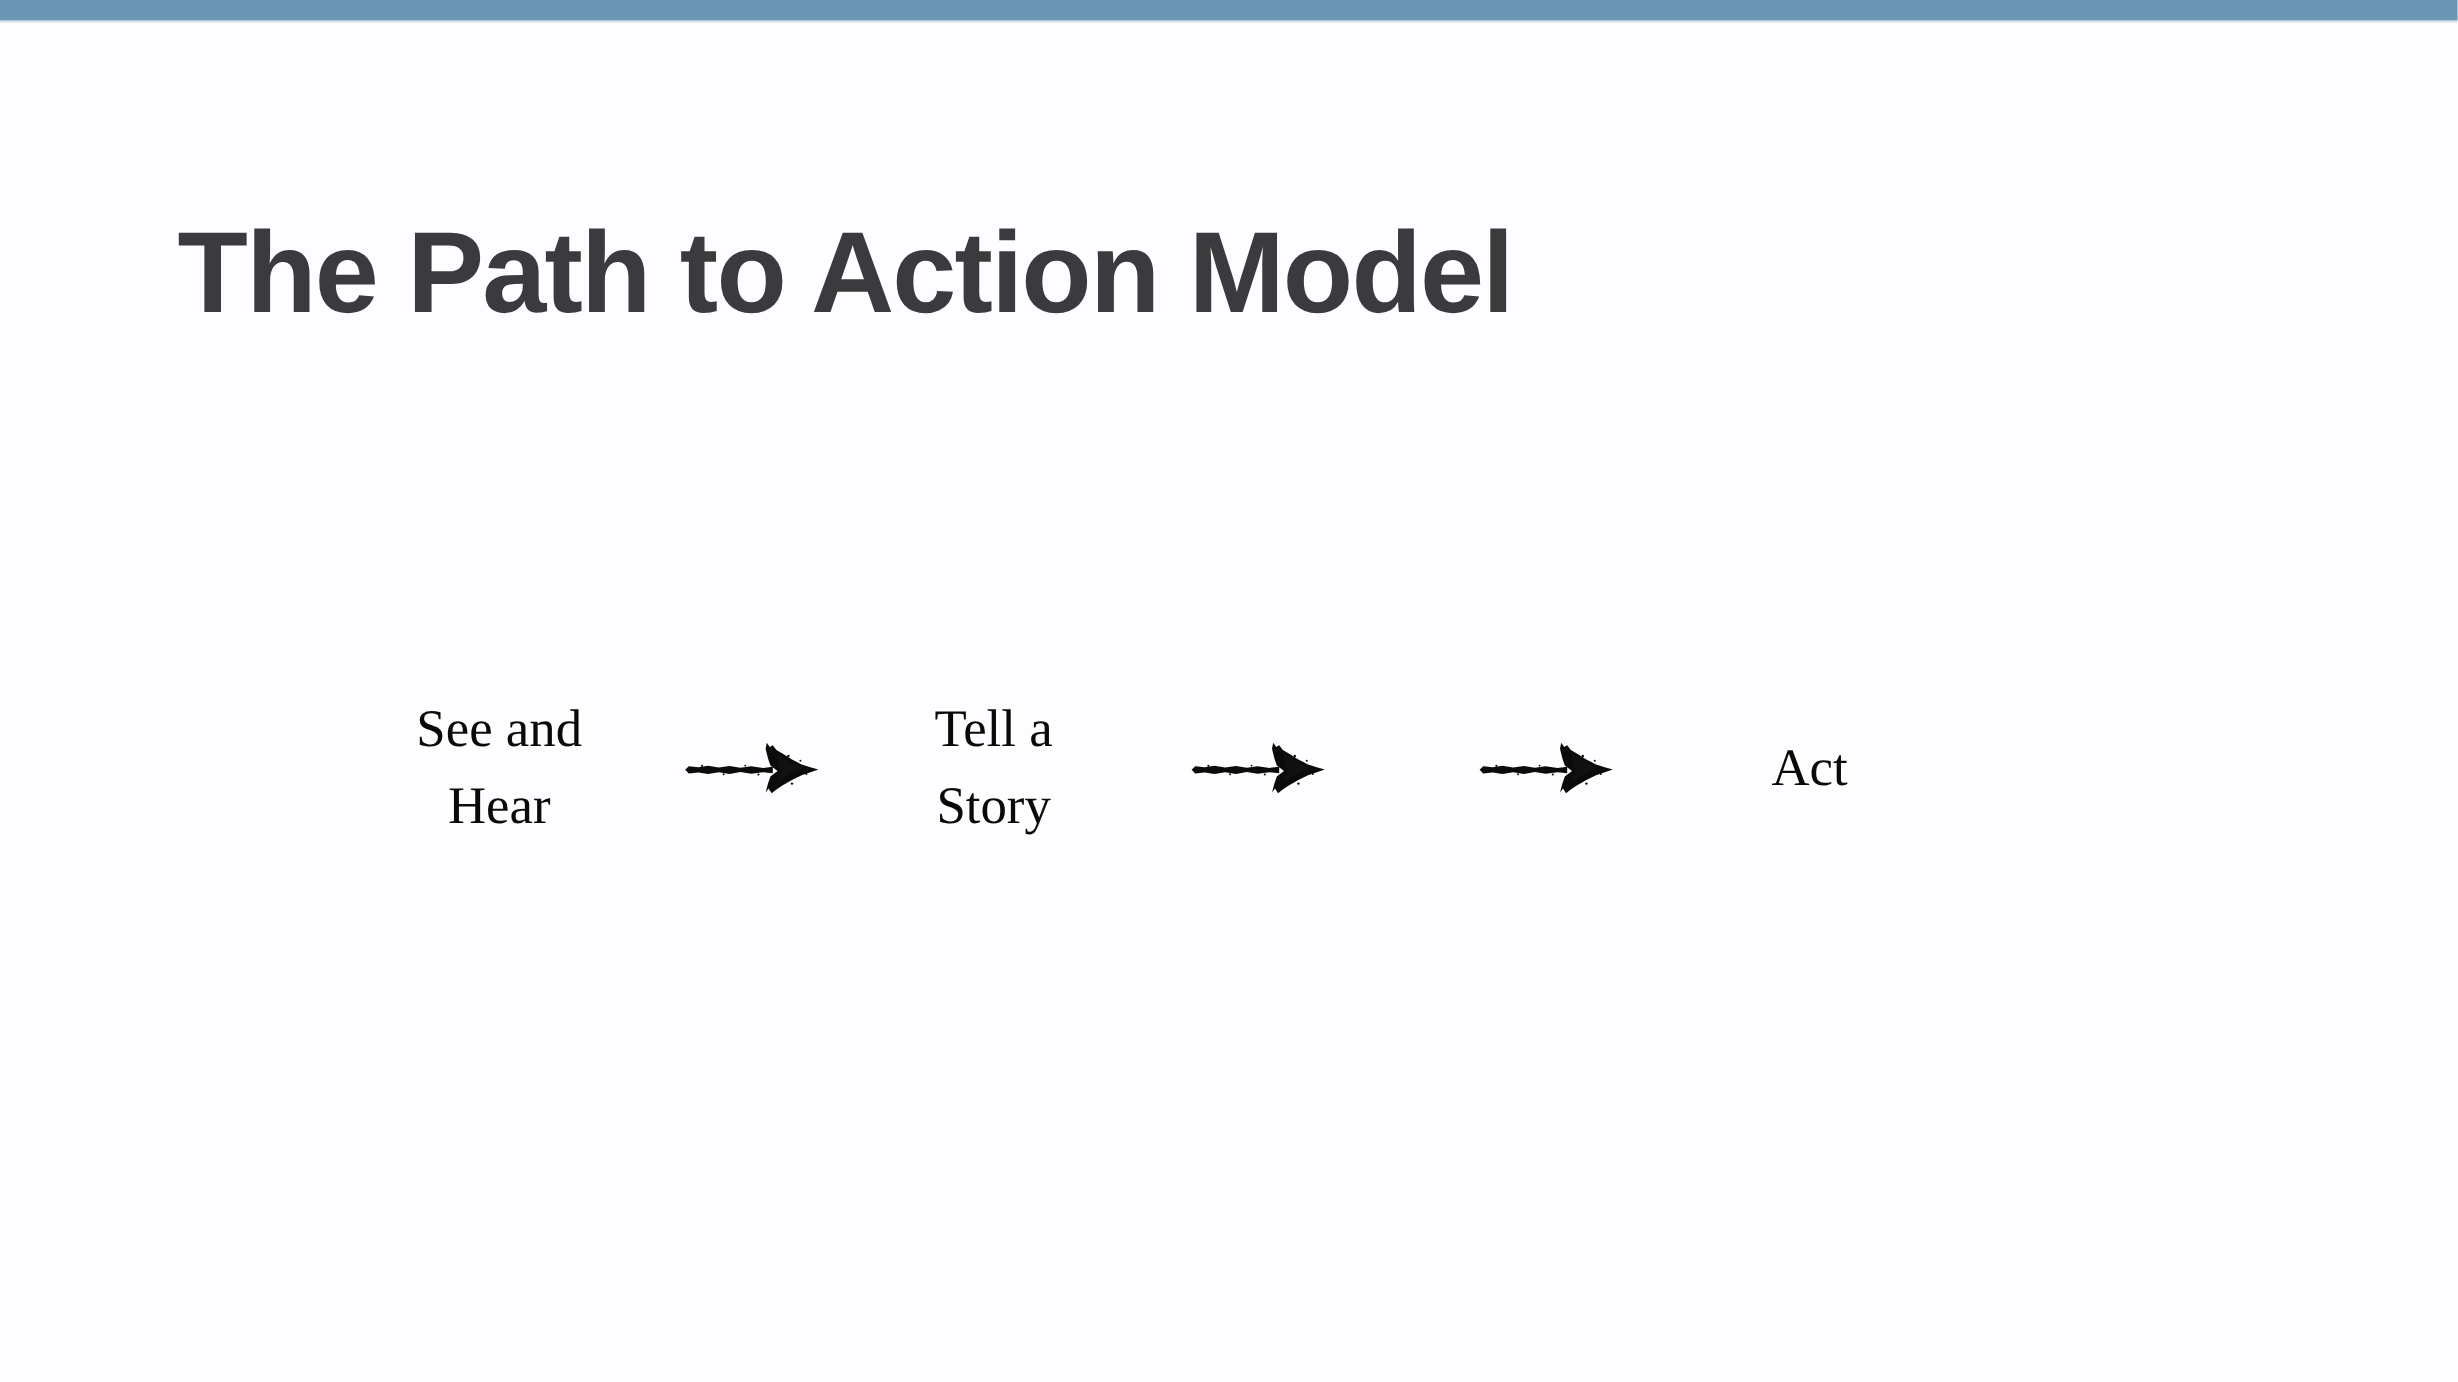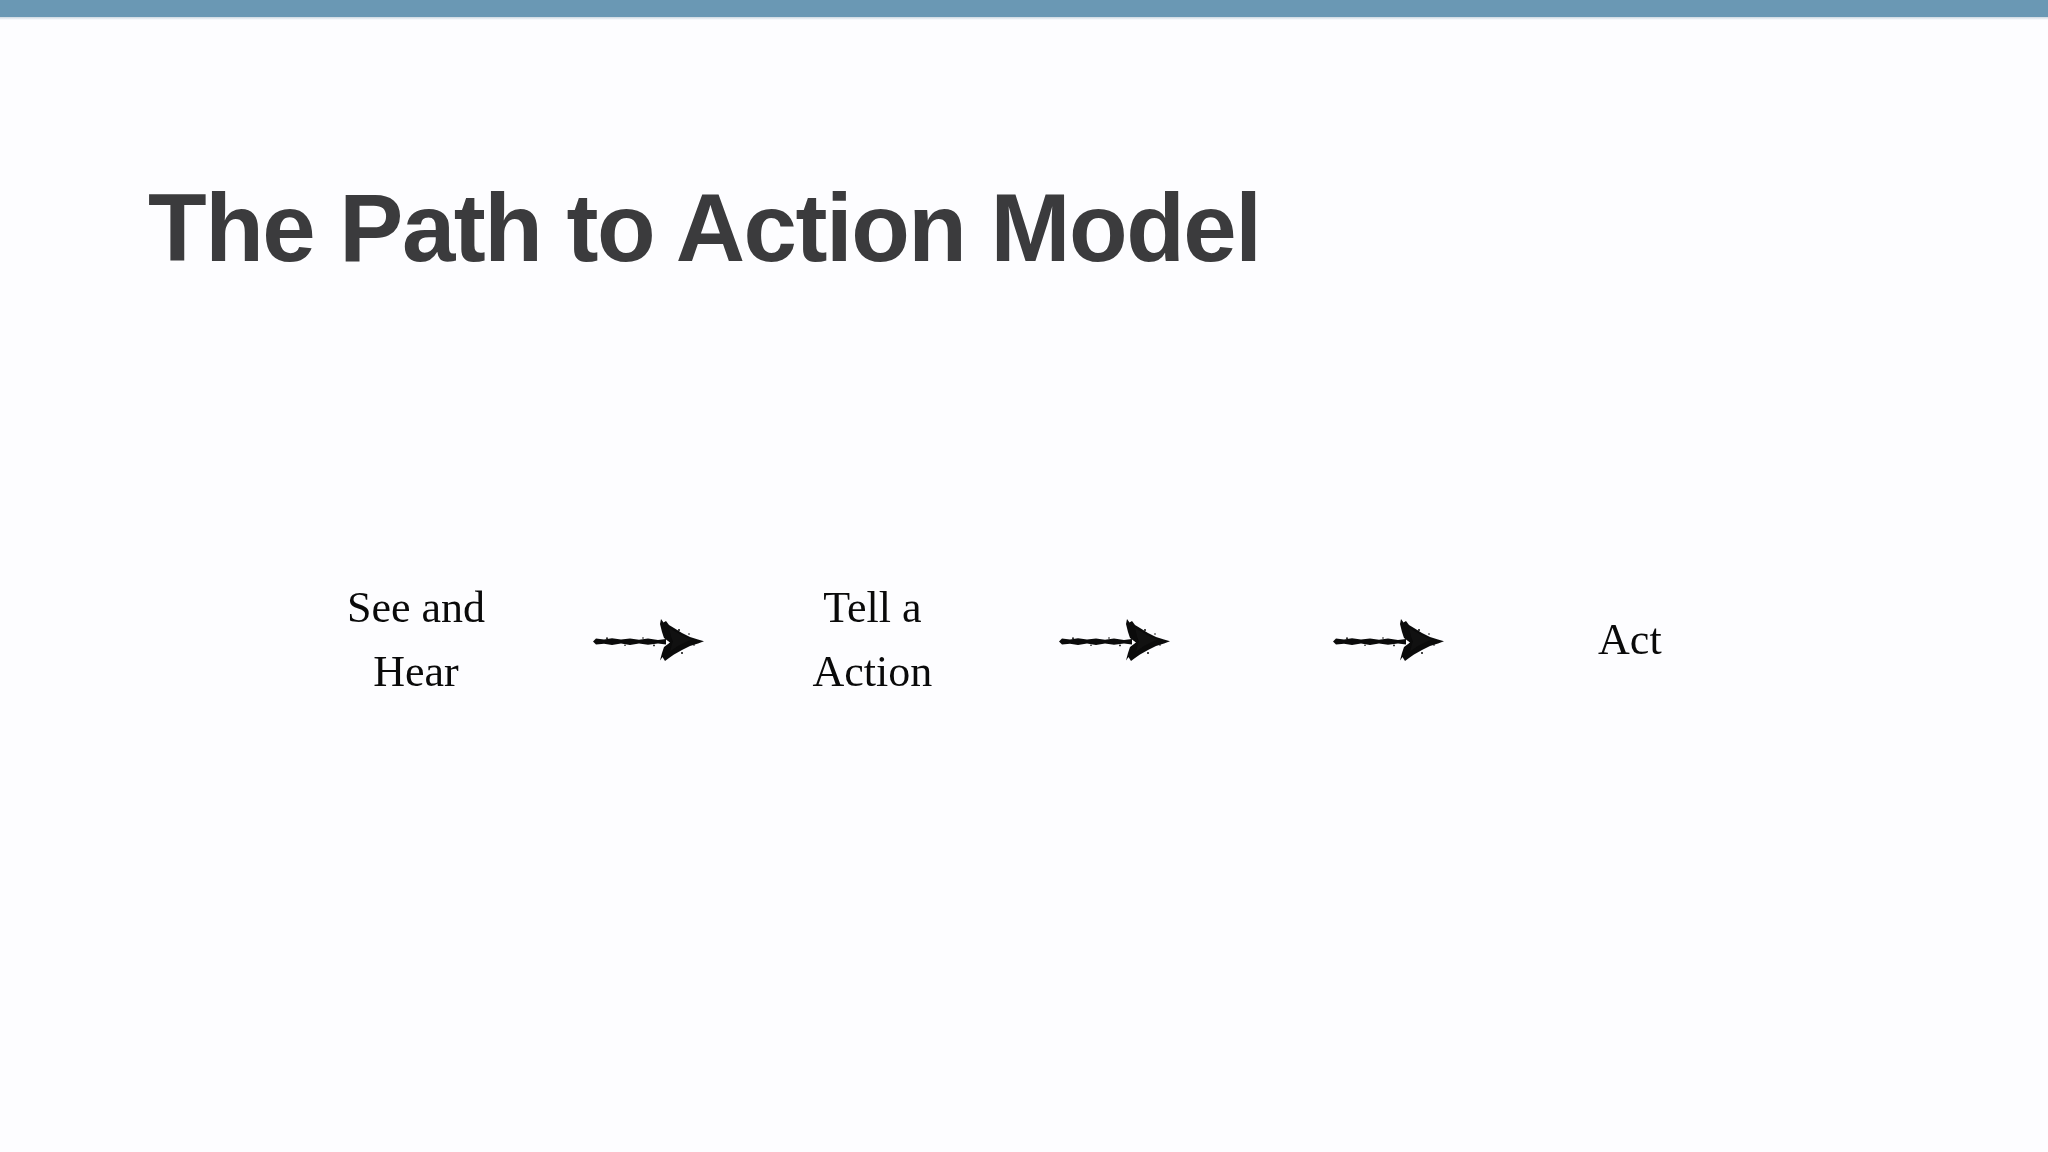--- a/index.html
+++ b/index.html
@@ -58,21 +58,21 @@
   #flow-diagram {
     position: absolute;
     left: 300px;
     top: 560px;
     width: 1420px;
     height: 160px;
   }
   .flow-row {
     display: flex;
     align-items: center;
-    justify-content: space-between;
+    justify-content: flex-start;
     height: 160px;
   }
   .flow-node {
     font-family: "Liberation Serif", "DejaVu Serif", serif;
     font-weight: 400;
     font-size: 44px;
     line-height: 1.45;
     color: #0a0a0a;
     text-align: center;
     white-space: pre-line;
@@ -134,21 +134,21 @@
           <circle cx="89" cy="22" r="1.0"></circle>
           <circle cx="92" cy="45" r="1.0"></circle>
           <circle cx="99" cy="26" r="0.8"></circle>
           <circle cx="104" cy="37" r="0.8"></circle>
         </g>
       </svg>
 
       <div class="gap-b"></div>
 
       <div class="flow-node node-1">Tell a
-Action</div>
+Story</div>
 
       <div class="gap-c"></div>
 
       <svg class="flow-arrow" viewBox="0 0 118 64">
         <g fill="#0b0b0b">
           <path d="M3 33.5 L6 30.6 L14 31.4 L22 30.2 L31 31.6 L40 30.4 L49 31.8
                    L58 30.6 L68 31.9 L76 31.0 L76 36.4 L68 35.6 L58 36.8
                    L49 35.4 L40 36.9 L31 35.5 L22 37.0 L14 35.8 L6 36.6 Z"></path>
           <path d="M71 11 L73.5 14.5 L76 13 L79 17 L84 20 L92 25 L100 29
                    L108 31.5 L114 33.2 L108 35.4 L100 38 L92 42 L84 46.5

